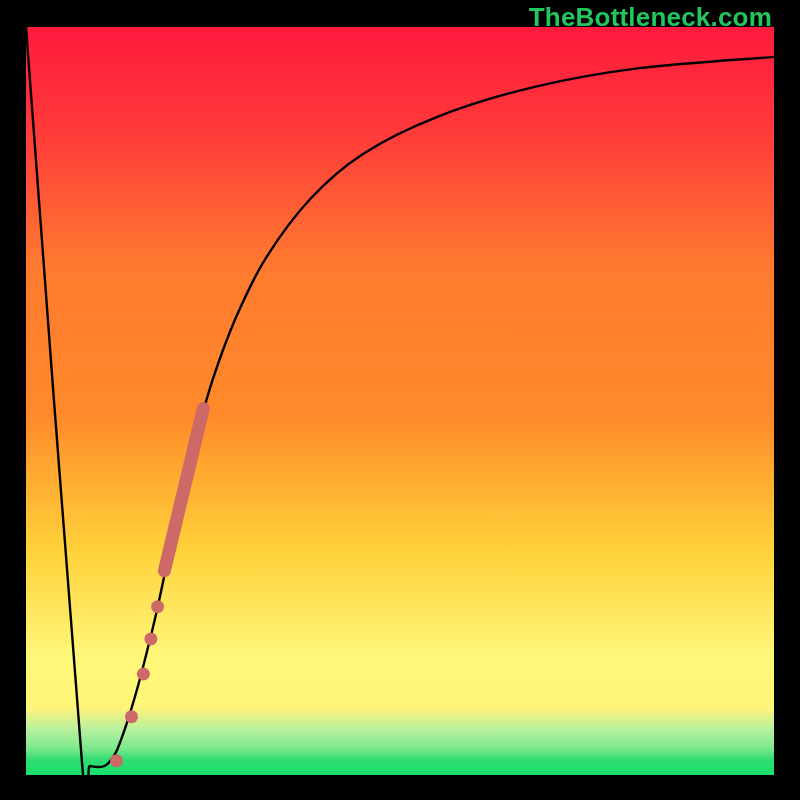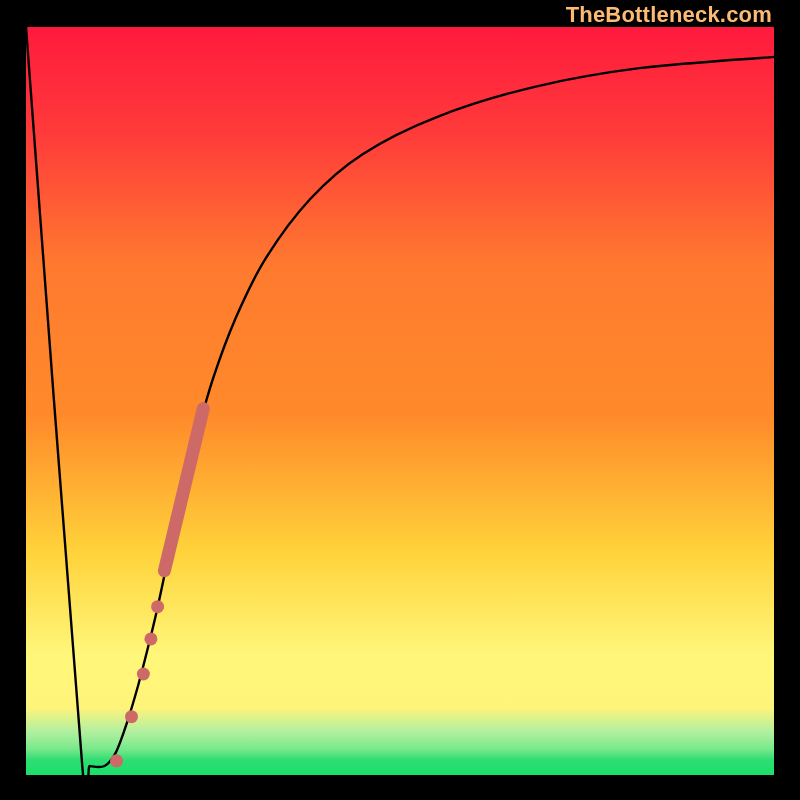--- a/index.html
+++ b/index.html
@@ -23,23 +23,23 @@
     left: 26px;
     top: 27px;
     width: 748px;
     height: 748px;
     overflow: hidden;
   }
   .watermark {
     position: absolute;
     top: 2px;
     right: 28px;
-    color: #fdba74;
+    color: #22c55e;
     font-family: Arial, Helvetica, sans-serif;
-    font-size: 22px;
+    font-size: 26px;
     font-weight: 600;
     letter-spacing: 0.2px;
     user-select: none;
   }
   svg { display: block; }
 </style>
 </head>
 <body>
 
 <div class="frame">

